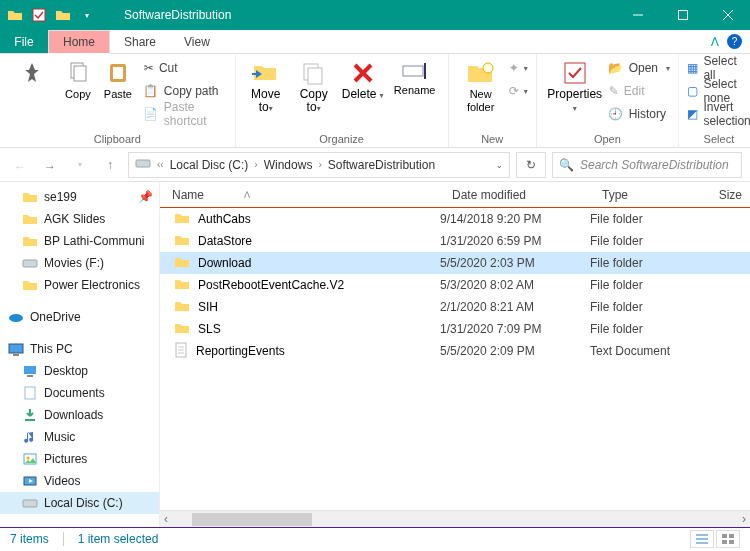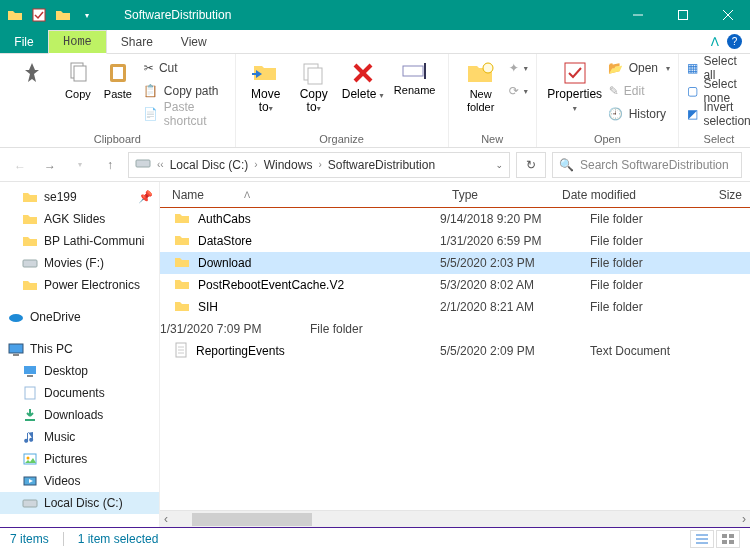--- a/index.html
+++ b/index.html
@@ -10,21 +10,21 @@
 .titlebar .qat { display: flex; align-items: center; gap: 6px; padding-left: 6px; }
 .titlebar .qat .ico { width: 18px; height: 18px; display: inline-flex; align-items: center; justify-content: center; }
 .titlebar .title { margin-left: 28px; font-size: 12px; }
 .winctrl { margin-left: auto; display: flex; }
 .winctrl div { width: 45px; height: 30px; display: flex; align-items: center; justify-content: center; color: #fff; }
 
 
 .tabstrip { height: 24px; background: #fff; border-bottom: 1px solid #e0e0e0; display: flex; align-items: stretch; position: relative; }
 .tabstrip .file { background: #009688; color: #fff; width: 48px; display: flex; align-items: center; justify-content: center; }
 .tabstrip .tab { padding: 0 14px; display: flex; align-items: center; color: #444; }
-.tabstrip .tab.active { border: 1px solid #e0e0e0; border-bottom: 1px solid #fff; margin-bottom: -1px; background: #bef264; font-family: Liberation Mono, monospace; }
+.tabstrip .tab.active { border: 1px solid #e0e0e0; border-bottom: 1px solid #fff; margin-bottom: -1px; background: #fca5a5; }
 .tabstrip .right { margin-left: auto; display: flex; align-items: center; gap: 8px; padding-right: 8px; }
 
 
 .ribbon { height: 94px; background: #fff; border-bottom: 1px solid #e0e0e0; display: flex; }
 .group { border-right: 1px solid #eee; padding: 4px 8px 2px; display: flex; flex-direction: column; }
 .group-body { flex: 1; display: flex; align-items: flex-start; gap: 4px; }
 .group-label { text-align: center; color: #666; font-size: 11px; padding-top: 1px; }
 .bigbtn { display: flex; flex-direction: column; align-items: center; justify-content: flex-start; width: 56px; padding-top: 2px; gap: 2px; }
 .bigbtn .lbl { text-align: center; line-height: 13px; font-size: 11px; }
 .smallstack { display: flex; flex-direction: column; gap: 3px; }
@@ -291,21 +291,21 @@
     <span>Local Disc (C:)</span>
     <span class="crumb-sep">›</span>
     <span>Windows</span>
     <span class="crumb-sep">›</span>
     <span>SoftwareDistribution</span>
     <span style="margin-left:auto;color:#666;font-size:9px;">⌄</span>
   </div>
   <div class="refreshbox">↻</div>
   <div class="searchbox">
     <span>🔍</span>
-    <span style="overflow:hidden;text-overflow:ellipsis;white-space:nowrap;">Search SoftwareDistribution</span>
+    <span style="overflow:hidden;text-overflow:ellipsis;white-space:nowrap;font-style:italic;">Search SoftwareDistribution</span>
   </div>
 </div>
 
 <div class="content">
   <div class="tree" id="tree">
       <div class="tree-item ">
         <span class="ico">
           <svg width="16" height="14">
             <path d="M1 3h5l2 2h7v7H1z" fill="#ffd86b"></path>
           </svg>
@@ -425,22 +425,22 @@
         </span>
         <span>Local Disc (C:)</span>
       </div>
     </div>
   <div class="listarea">
     <div class="cols">
       <div class="col col-name">
           <span>Name</span>
           <span style="color:#888;font-size:9px;">ᐱ</span>
         </div>
+      <div class="col col-date">Date modified</div>
       <div class="col col-type">Type</div>
-      <div class="col col-date">Date modified</div>
       <div class="col col-size">Size</div>
     </div>
     <div class="rows" id="rows">
         <div class="row">
           <div class="c-name">
             <span class="ico"><svg width="16" height="14">
                 <path d="M1 3h5l2 2h7v7H1z" fill="#ffd86b"></path>
               </svg></span>
             <span>AuthCabs</span>
           </div>
@@ -481,20 +481,26 @@
           <div class="c-name">
             <span class="ico"><svg width="16" height="14">
                 <path d="M1 3h5l2 2h7v7H1z" fill="#ffd86b"></path>
               </svg></span>
             <span>SIH</span>
           </div>
           <div class="c-date">2/1/2020 8:21 AM</div>
           <div class="c-type">File folder</div>
         </div>
         <div class="row">
+          <div class="c-name">
+            <span class="ico"><svg width="16" height="14">
+                <path d="M1 3h5l2 2h7v7H1z" fill="#ffd86b"></path>
+              </svg></span>
+            <span>SLS</span>
+          </div>
           <div class="c-date">1/31/2020 7:09 PM</div>
           <div class="c-type">File folder</div>
         </div>
         <div class="row">
           <div class="c-name">
             <span class="ico"><svg width="14" height="16">
                 <rect x="2" y="1" width="10" height="14" fill="#fff" stroke="#bbb"></rect>
                 <line x1="4" y1="5" x2="10" y2="5" stroke="#ccc"></line>
                 <line x1="4" y1="8" x2="10" y2="8" stroke="#ccc"></line>
                 <line x1="4" y1="11" x2="10" y2="11" stroke="#ccc"></line>

